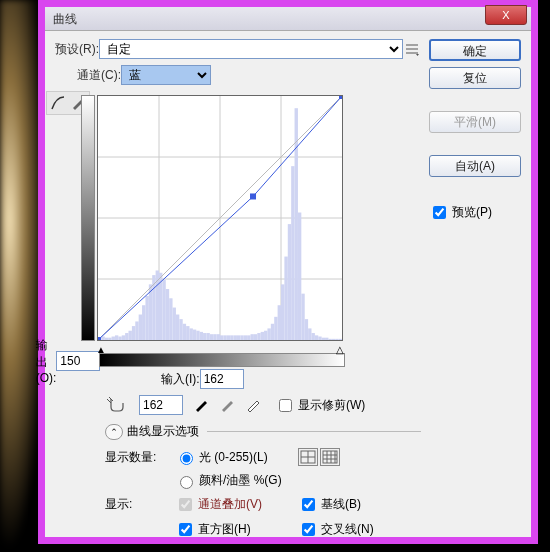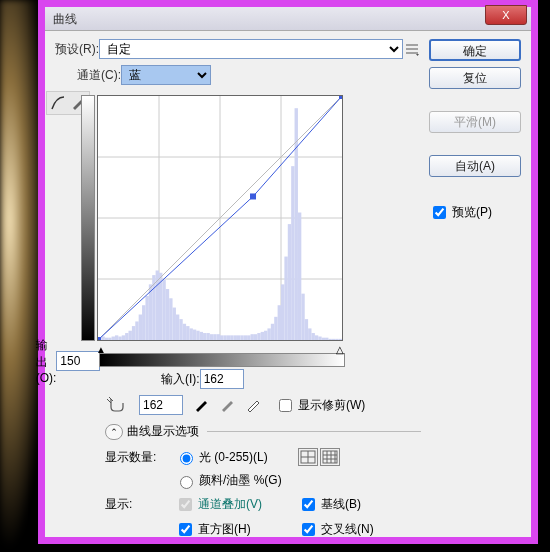--- a/index.html
+++ b/index.html
@@ -278,21 +278,21 @@
         <span></span>
         <label class="chk">
             <input type="radio" name="amt" style="">
             <span>颜料/油墨 %(G)</span>
           </label>
         <span></span>
 
         <span>显示:</span>
         <label class="chk">
             <input type="checkbox" checked="" disabled="" style="">
-            <span style="color:#0f766e">通道叠加(V)</span>
+            <span style="color:#7f1d1d">通道叠加(V)</span>
           </label>
         <label class="chk">
             <input type="checkbox" checked="" style="">
             <span>基线(B)</span>
           </label>
         <span></span>
         <label class="chk">
             <input type="checkbox" checked="" style="">
             <span>直方图(H)</span>
           </label>

